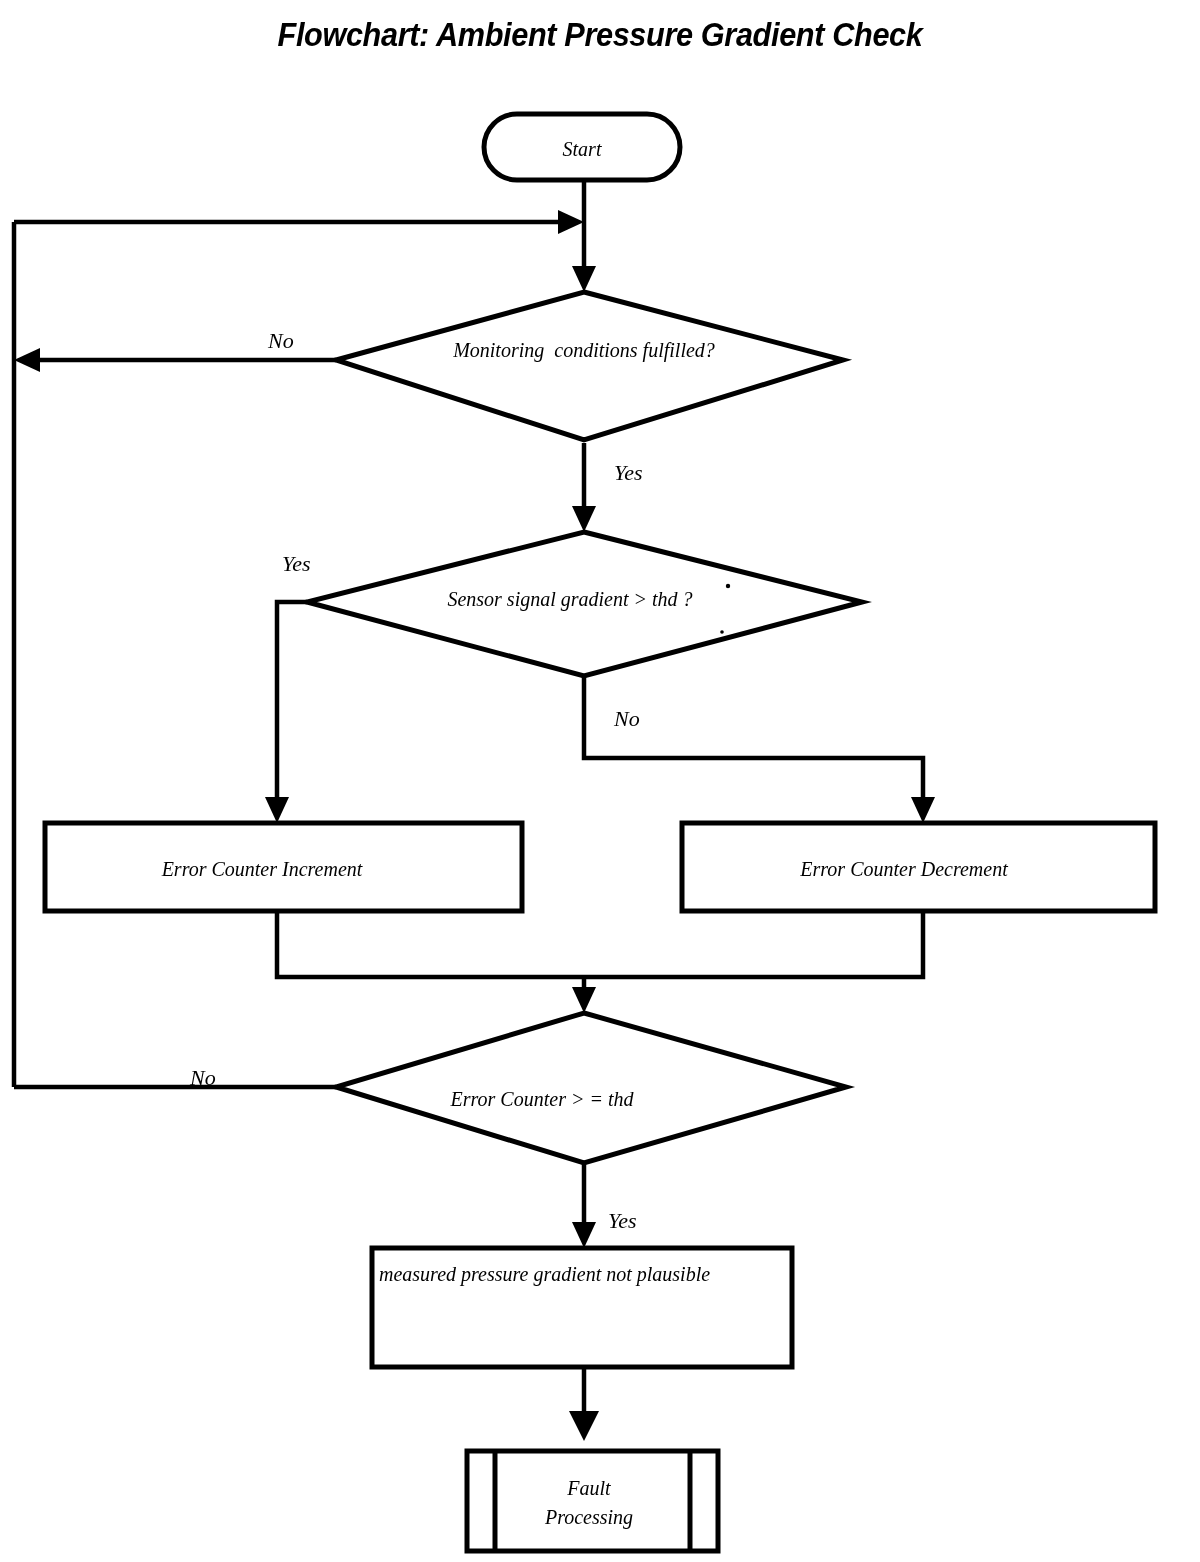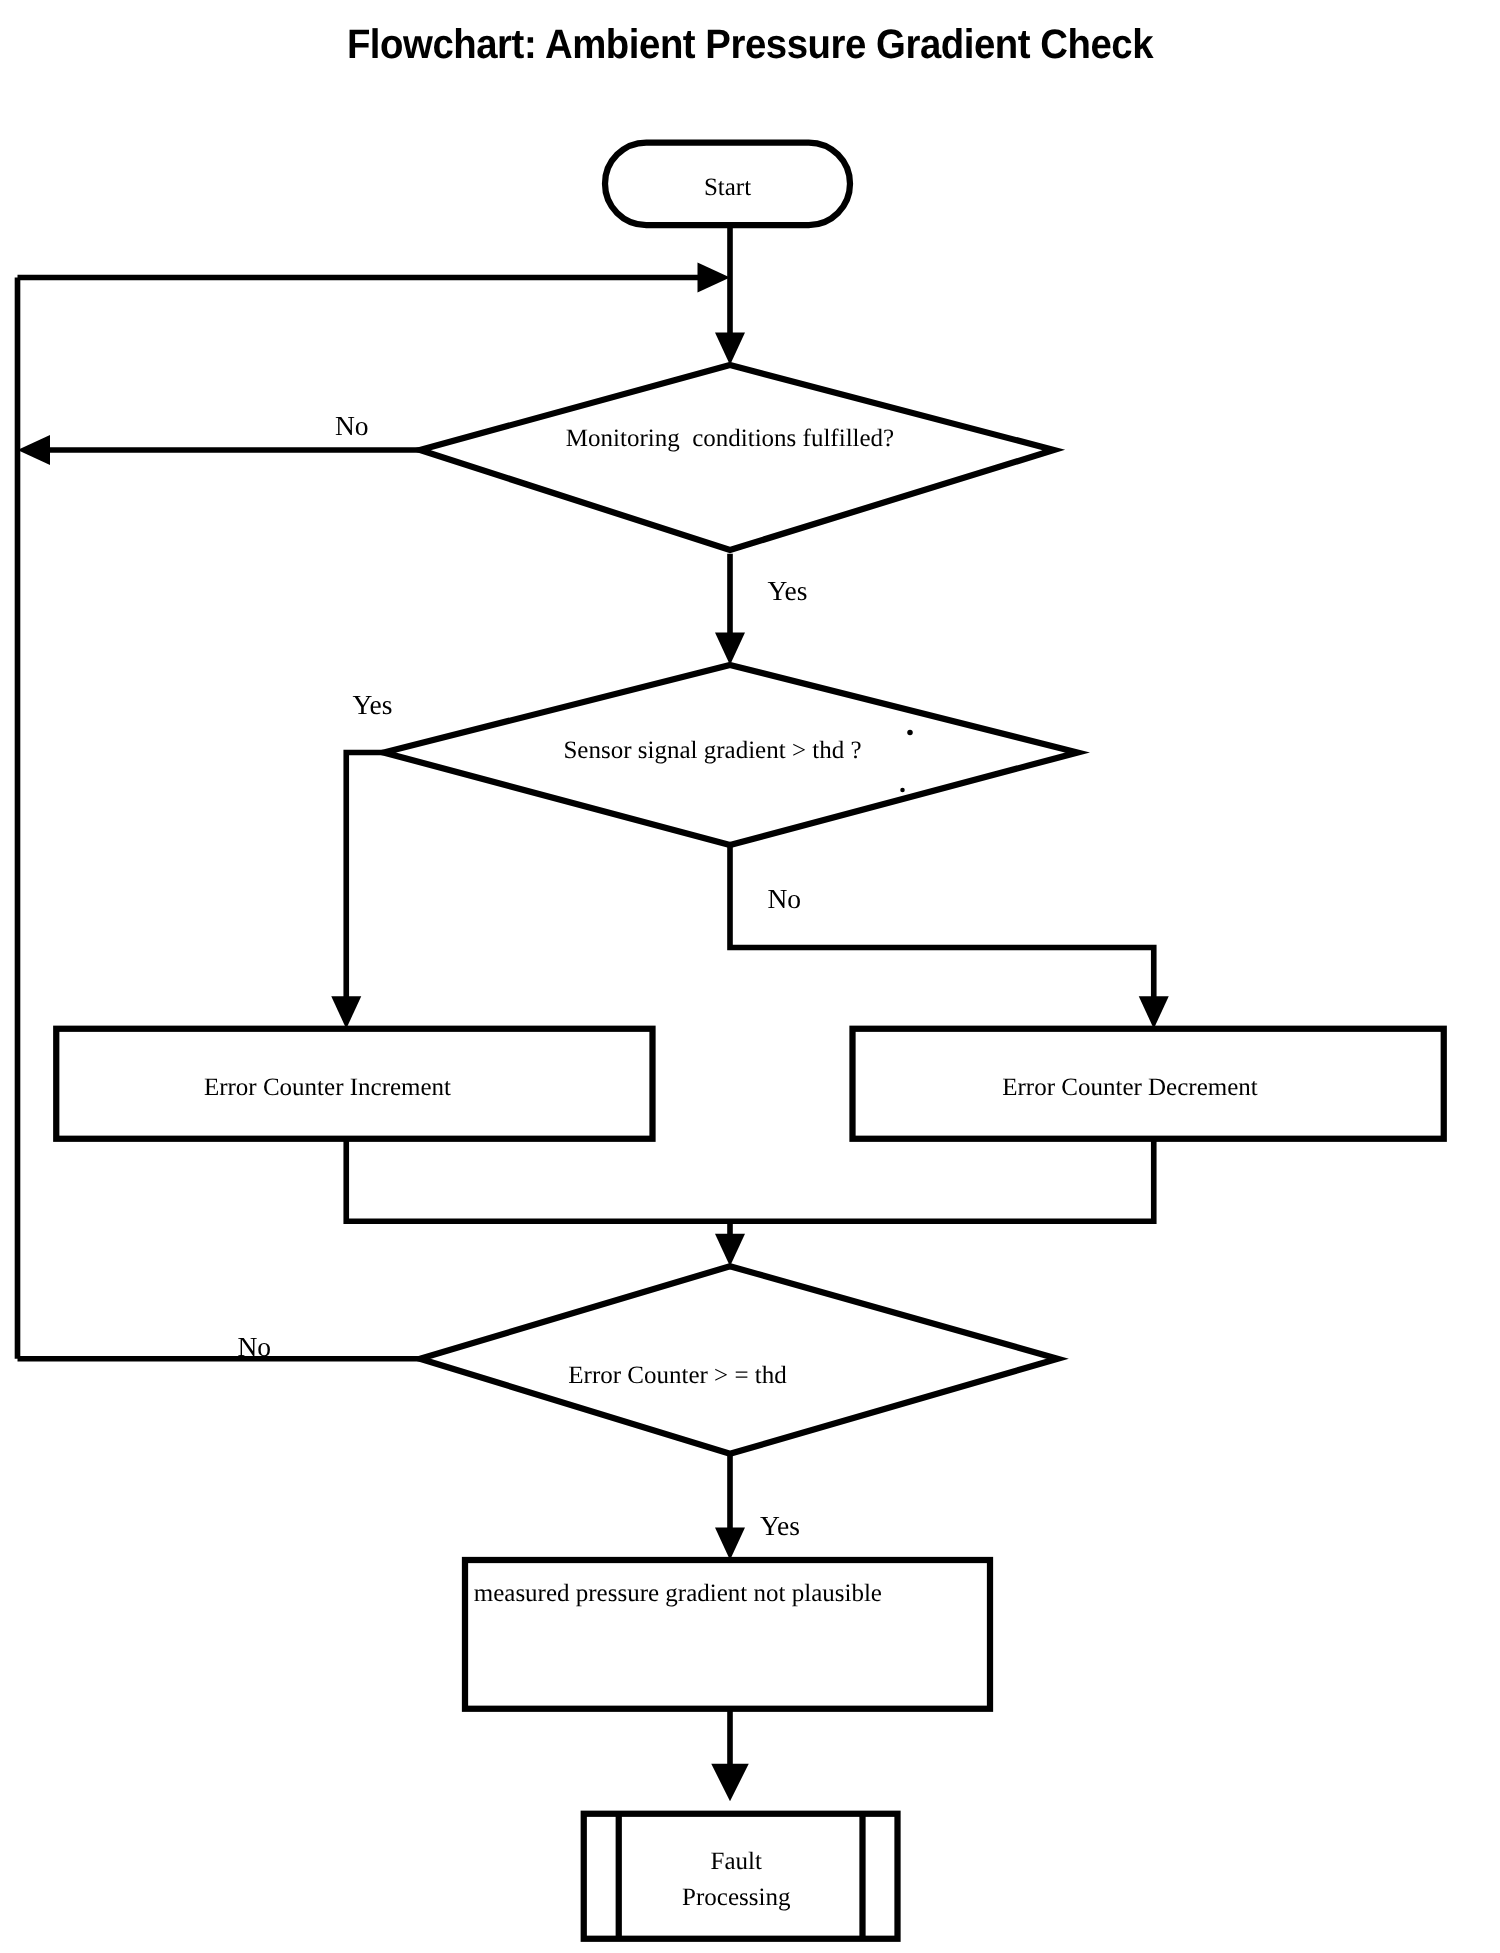--- a/index.html
+++ b/index.html
@@ -13,20 +13,21 @@
     position: relative;
     font-family: "Liberation Serif", serif;
     overflow: hidden;
   }
   #flow-root {
     position: absolute;
     left: 0;
     top: 0;
     width: 1200px;
     height: 1562px;
+    font-style: italic;
   }
   .chart-title {
     position: absolute;
     left: 0;
     top: 16px;
     width: 1200px;
     text-align: center;
     font-family: "Liberation Sans", sans-serif;
     font-weight: bold;
     font-size: 33px;

